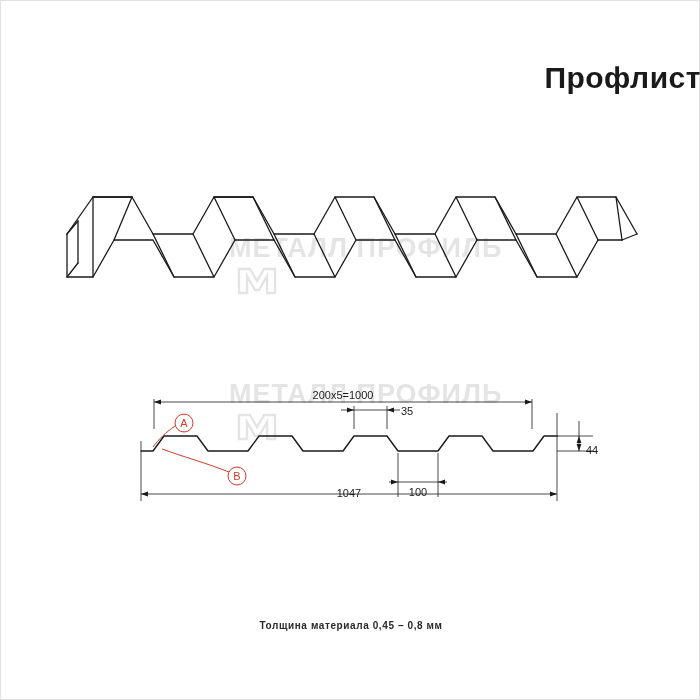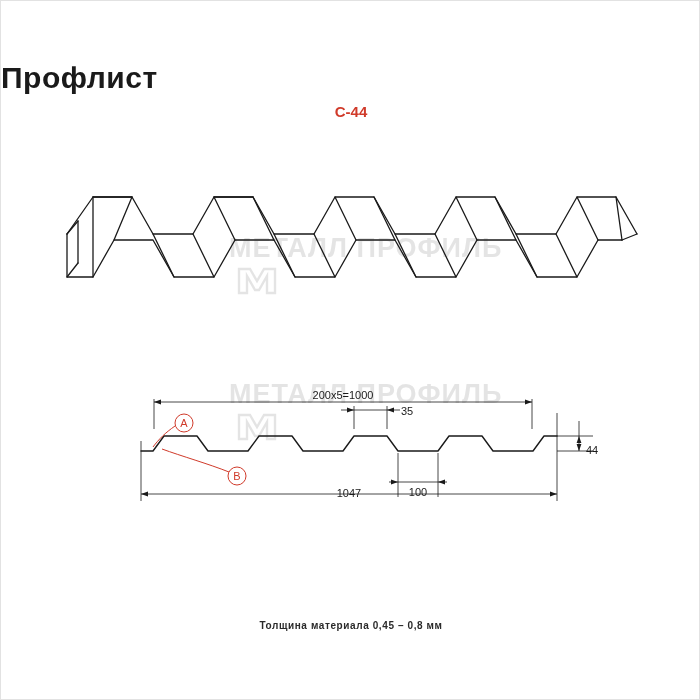--- a/index.html
+++ b/index.html
@@ -20,21 +20,21 @@
     width: 700px;
     height: 700px;
     box-sizing: border-box;
     border: 1px solid #e2e2e2;
   }
   .title {
     position: absolute;
     top: 60px;
     left: 0;
     width: 700px;
-    text-align: left;
+    text-align: right;
     font-size: 30px;
     font-weight: bold;
     letter-spacing: 0.5px;
     color: #1a1a1a;
   }
   .subtitle {
     position: absolute;
     top: 102px;
     left: 0;
     width: 700px;
@@ -103,21 +103,20 @@
     font-size: 11px;
     fill: #d03a2a;
   }
 </style>
 </head>
 <body>
 
 <div class="page">
 
   <div class="title">Профлист</div>
-  <div class="subtitle">С-44</div>
 
   <div class="wm wm1">МЕТАЛЛ ПРОФИЛЬ</div>
   <div class="wm wm2">МЕТАЛЛ ПРОФИЛЬ</div>
 
   <svg class="wm-mark wm-mark1" viewBox="0 0 40 34">
     <path d="M2 30 L2 6 L13 6 L20 18 L27 6 L38 6 L38 30 L30 30 L30 13 L22 27 L18 27 L10 13 L10 30 Z" fill="none" stroke="#cfcfcf" stroke-width="2.4"></path>
   </svg>
   <svg class="wm-mark wm-mark2" viewBox="0 0 40 34">
     <path d="M2 30 L2 6 L13 6 L20 18 L27 6 L38 6 L38 30 L30 30 L30 13 L22 27 L18 27 L10 13 L10 30 Z" fill="none" stroke="#cfcfcf" stroke-width="2.4"></path>
   </svg>

